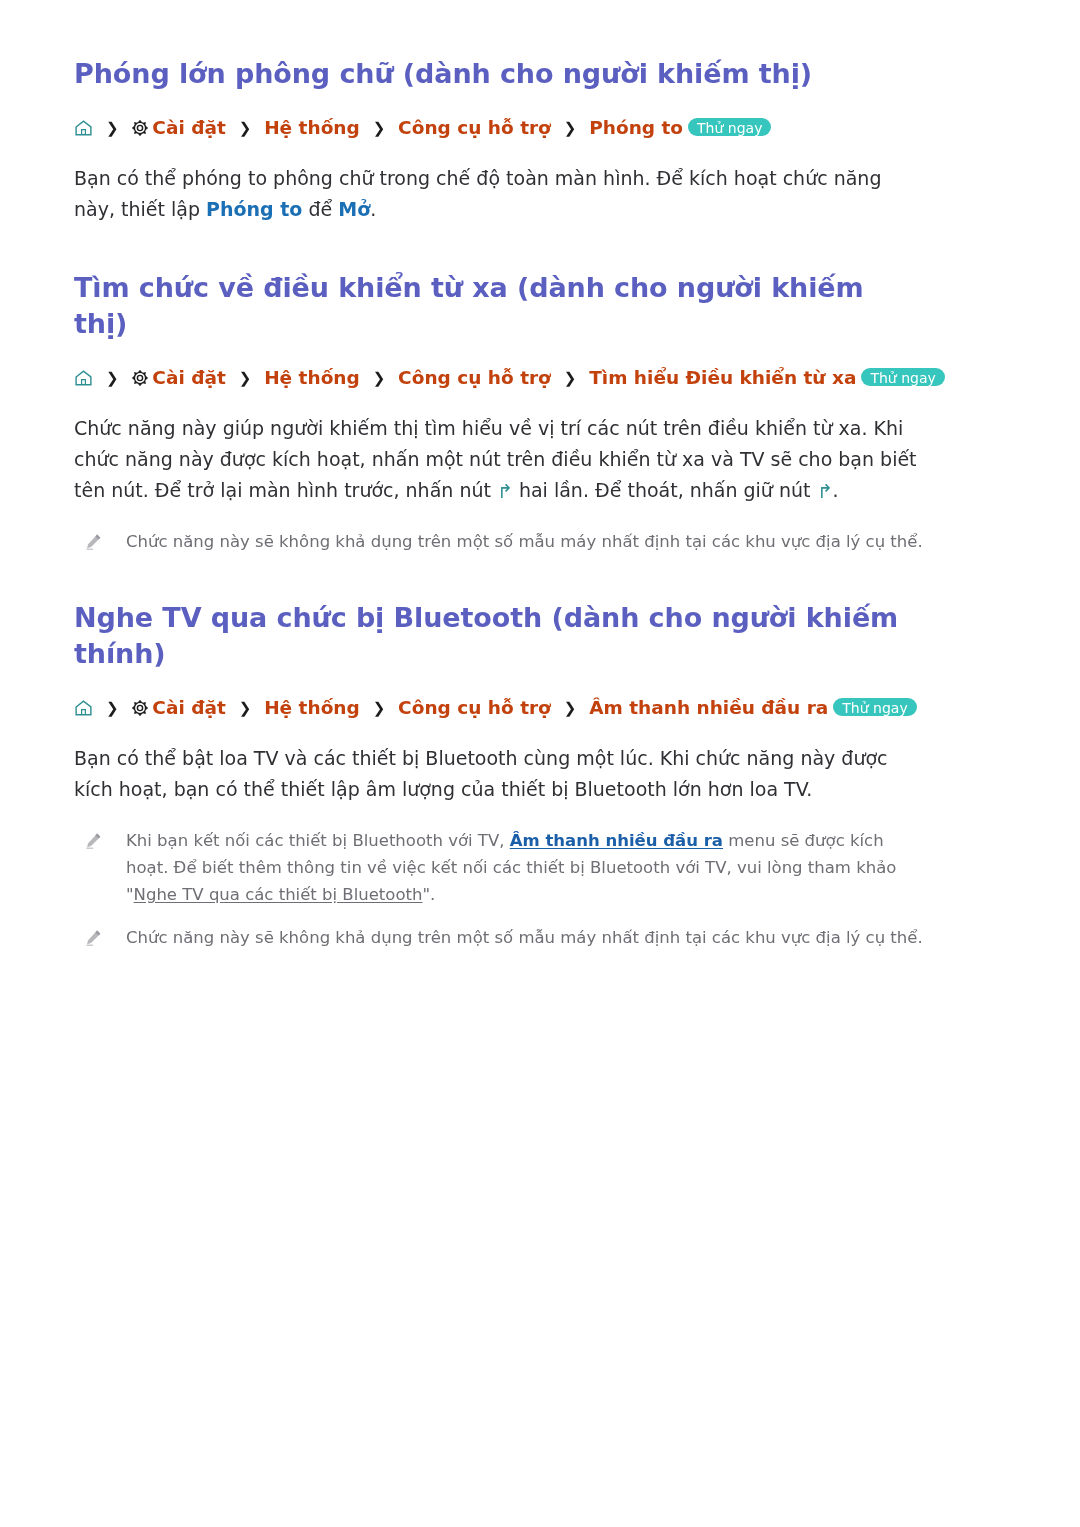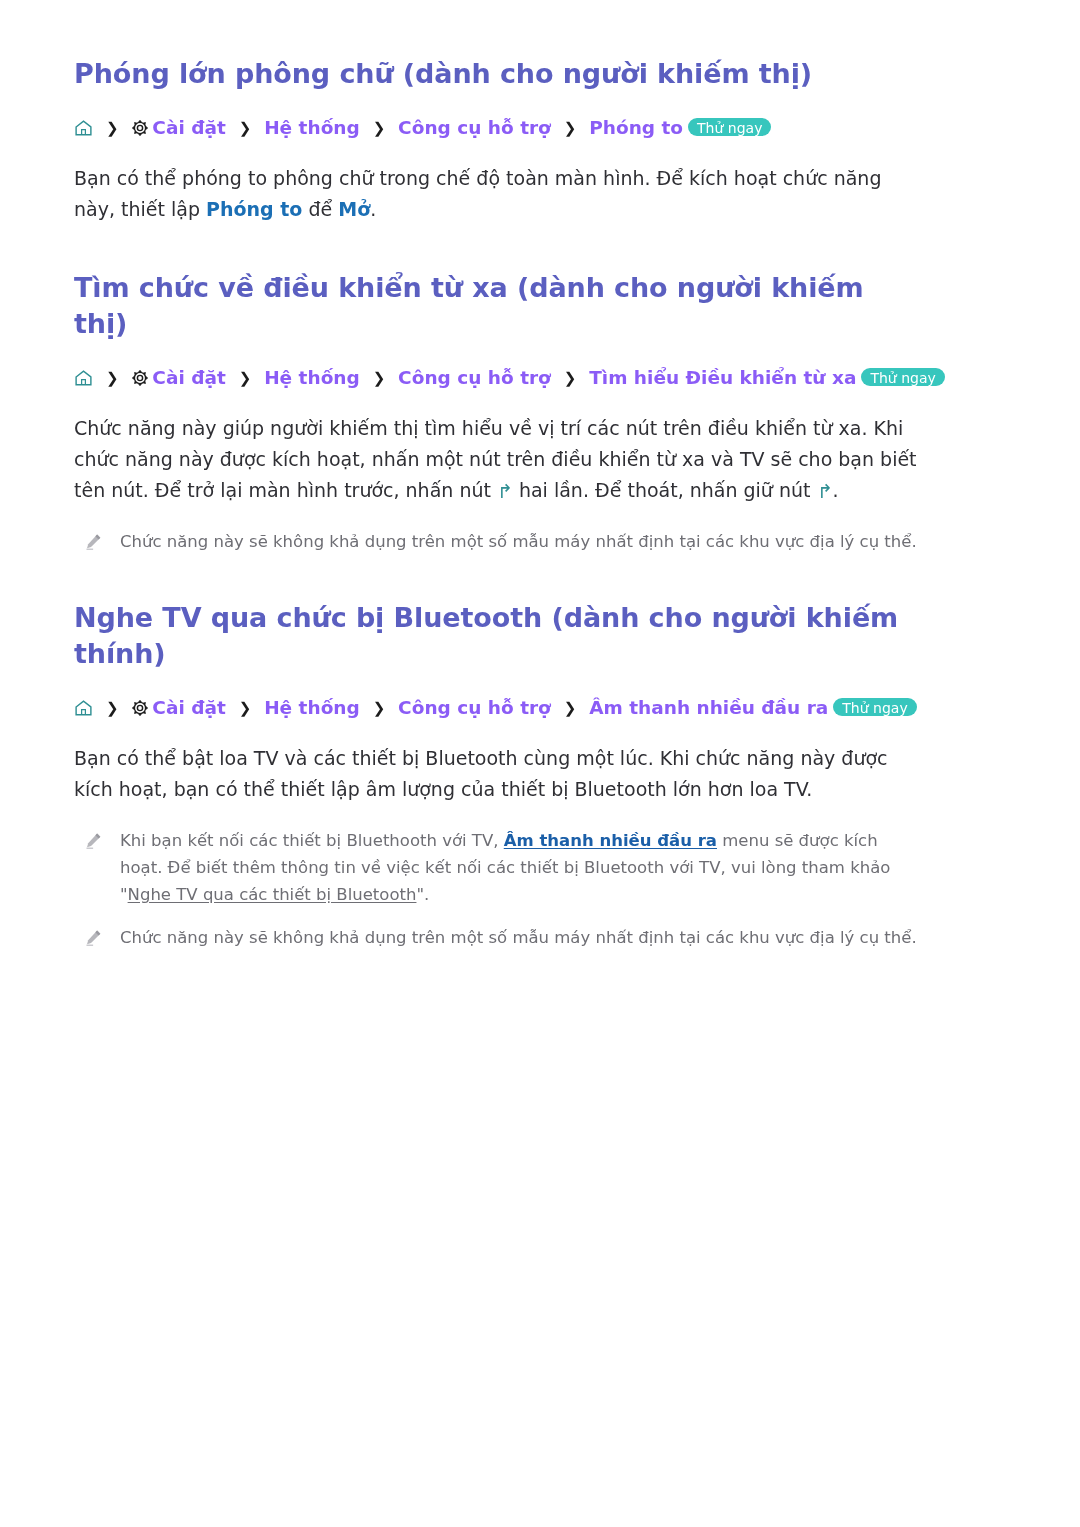--- a/index.html
+++ b/index.html
@@ -42,21 +42,21 @@
   
   .breadcrumb {
     margin-top: 22px;
     font-size: 18.5px;
     line-height: 26px;
     color: #1b6fb5;
     display: block;
     white-space: nowrap;
   }
   .breadcrumb .crumb {
-    color: #8b5cf6;
+    color: #c2410c;
     font-weight: 600;
     vertical-align: middle;
     text-align: right;
   }
   .breadcrumb .sep {
     color: #1c1c1c;
     font-weight: 700;
     font-size: 15px;
     margin: 0 7px;
     vertical-align: middle;
@@ -115,20 +115,21 @@
     top: 1px;
   }
 
   
   .note {
     display: flex;
     align-items: flex-start;
     margin-top: 22px;
     padding-left: 10px;
     max-width: 930px;
+    gap: 6px;
   }
   .note + .note {
     margin-top: 16px;
   }
   .pencil-icon {
     flex: 0 0 auto;
     width: 19px;
     height: 19px;
     margin-right: 17px;
     margin-top: 4px;

